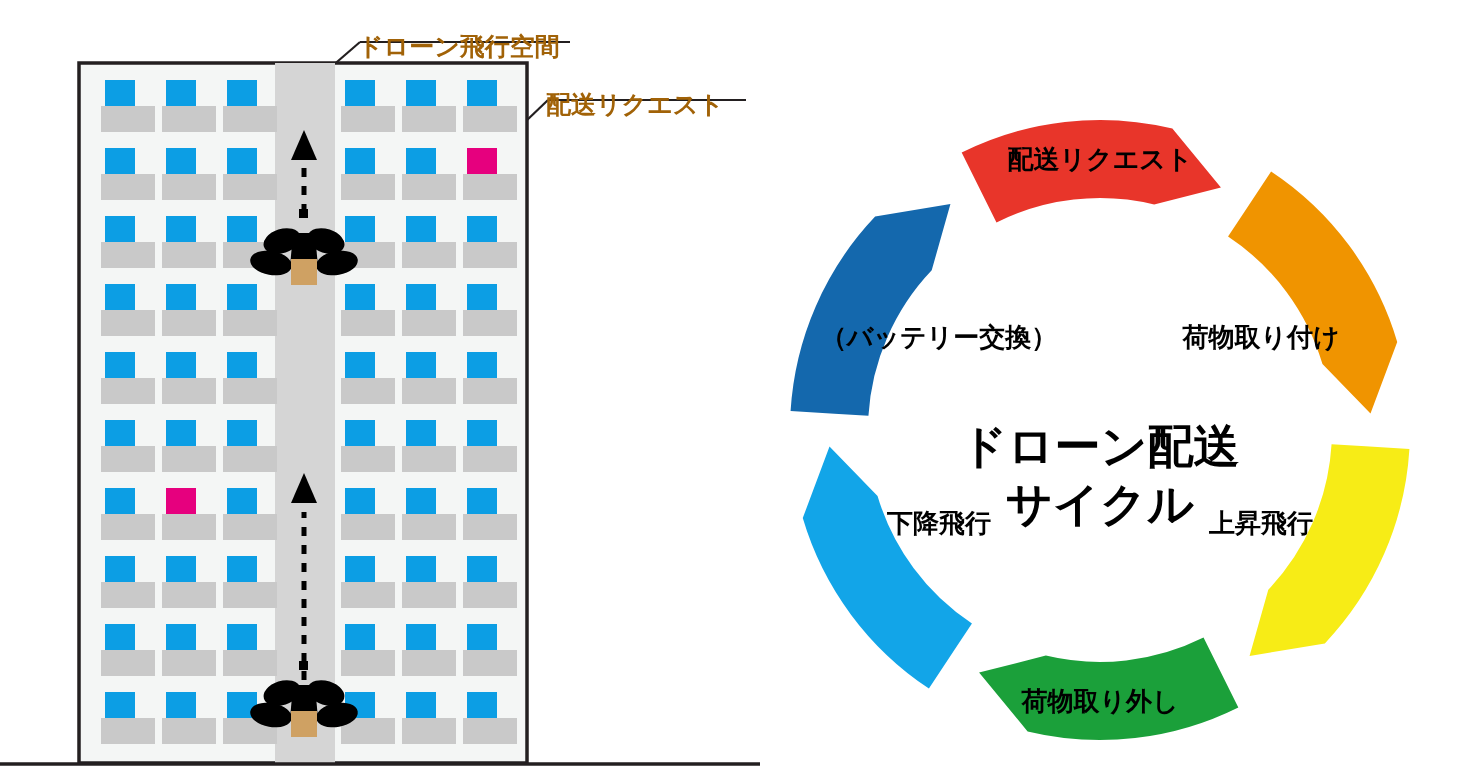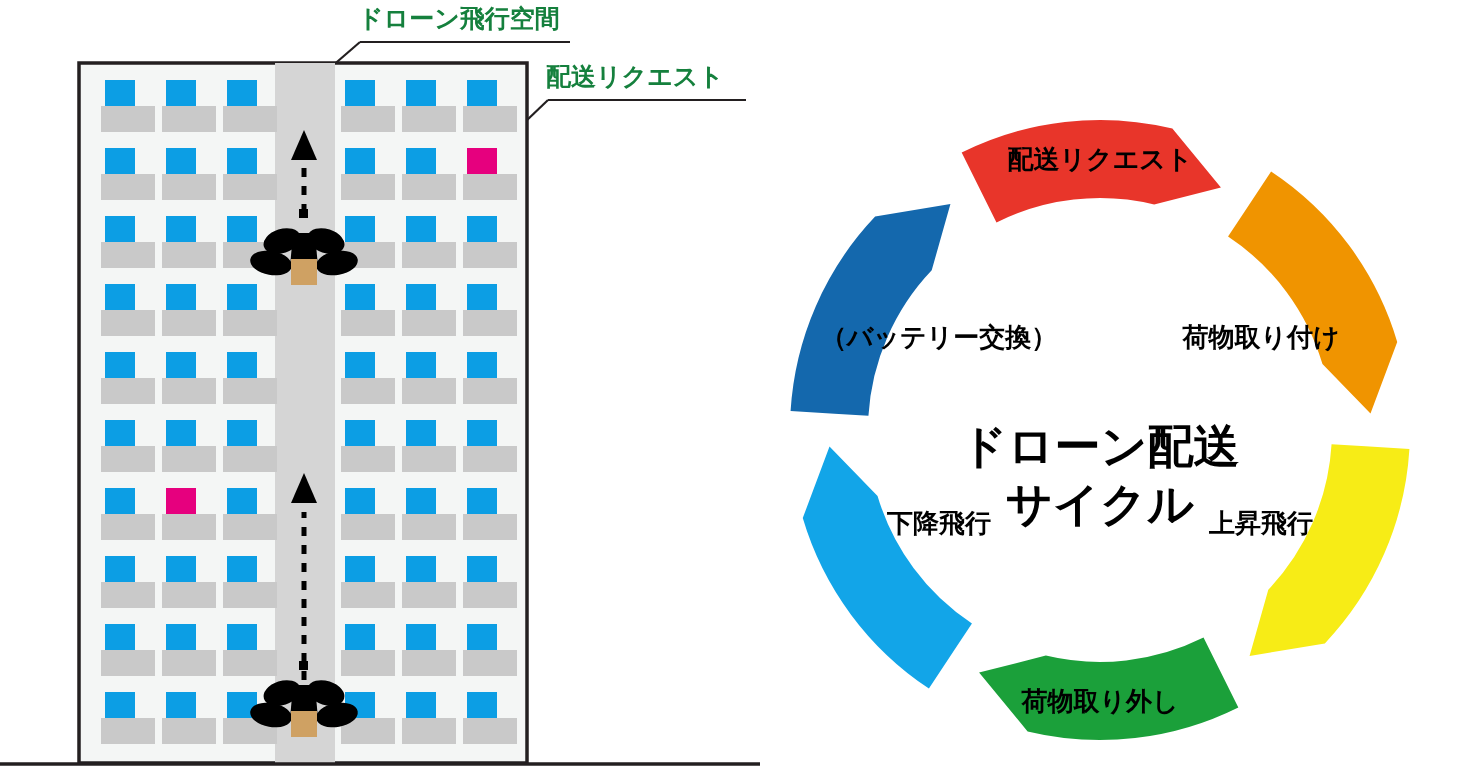--- a/index.html
+++ b/index.html
@@ -24,23 +24,24 @@
     left: 0; top: 0;
     width: 760px; height: 782px;
   }
   #building-svg { display: block; }
 
   .callout-label {
     position: absolute;
     font-family: Liberation Sans, sans-serif;
     font-weight: 700;
     font-size: 25px;
-    color: #15803d;
+    color: #a16207;
     white-space: nowrap;
     letter-spacing: 0px;
+    margin-top: 28px;
   }
   #label-airspace { left: 358px; top: 2px; }
   #label-request  { left: 546px; top: 60px; }
 
   
   #cycle-figure {
     position: absolute;
     left: 730px; top: 100px;
     width: 740px; height: 682px;
   }

